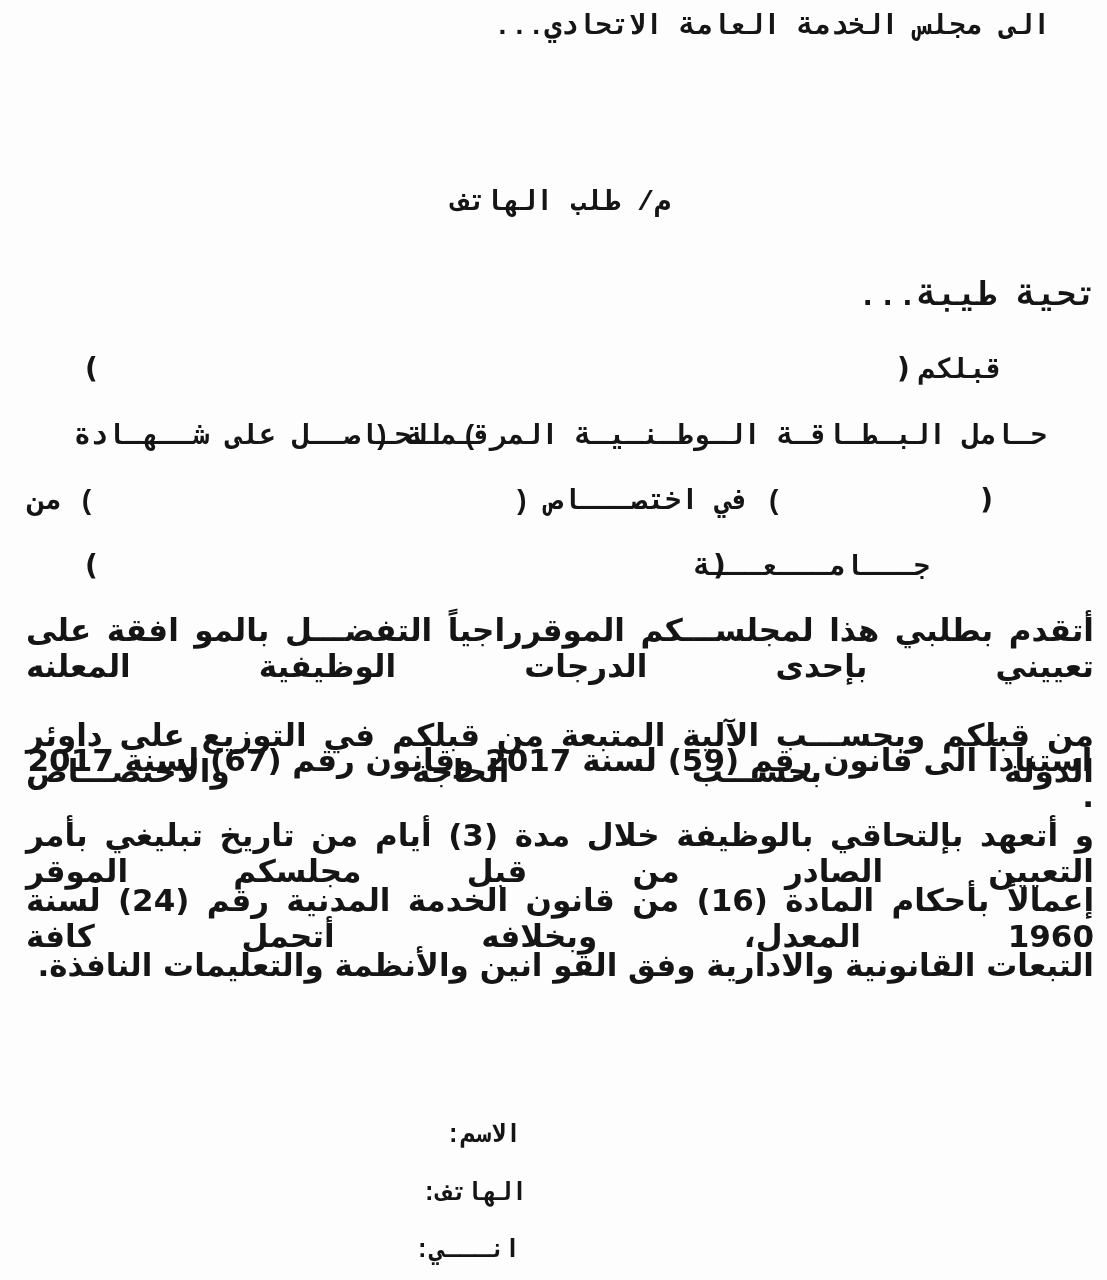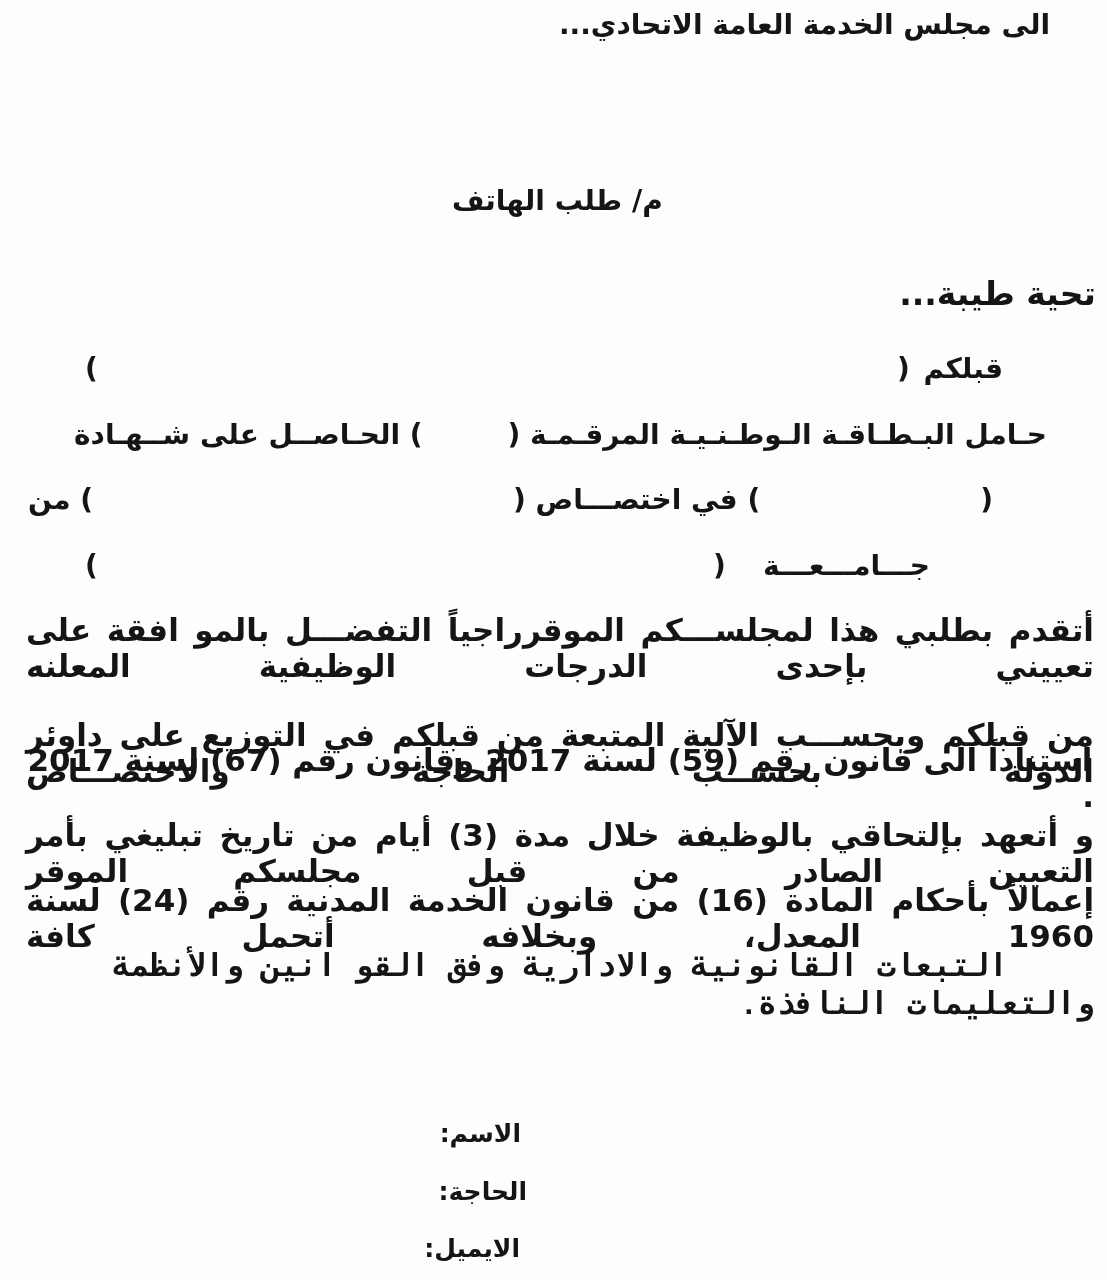--- a/index.html
+++ b/index.html
@@ -9,21 +9,21 @@
     background: #fdfdfd;
     font-family: "DejaVu Sans", sans-serif;
     font-weight: bold;
     color: #151515;
     overflow: hidden;
   }
   .abs { position: absolute; white-space: nowrap; }
   .t28 { font-size: 28px; }
   .t27 { font-size: 33px; }
   .t25 { font-size: 25px; }
-  .rtl { direction: rtl; unicode-bidi: plaintext; }
+  .rtl { direction: rtl; unicode-bidi: plaintext; font-family: Liberation Mono, monospace; }
   .para-line {
     position: absolute;
     left: 26px;
     width: 1068px;
     font-size: 31px;
     direction: rtl;
     text-align: justify;
     text-align-last: justify;
   }
   .para-last {
@@ -65,20 +65,20 @@
 
 <div>
   <div class="para-line" style="top:612px;">أتقدم بطلبي هذا لمجلســـكم الموقرراجياً التفضـــل بالمو افقة على تعييني بإحدى الدرجات الوظيفية المعلنه</div>
   <div class="para-line" style="top:677px;margin-top:40px;">من قبلكم وبحســـب الآلية المتبعة من قبلكم في التوزيع على داوئر الدولة بحســـب الحاجة والاختصـــاص</div>
   <div class="para-line para-last" style="top:742px;">استناداً الى قانون رقم (59) لسنة 2017 وقانون رقم (67) لسنة 2017 .</div>
 </div>
 
 <div>
   <div class="para-line" style="top:817px;">و أتعهد بإلتحاقي بالوظيفة خلال مدة (3) أيام من تاريخ تبليغي بأمر التعيين الصادر من قبل مجلسكم الموقر</div>
   <div class="para-line" style="top:882px;">إعمالاً بأحكام المادة (16) من قانون الخدمة المدنية رقم (24) لسنة 1960 المعدل، وبخلافه أتحمل كافة</div>
-  <div class="para-line para-last" style="top:947px;font-family:Liberation Mono, monospace;">التبعات القانونية والادارية وفق القو انين والأنظمة والتعليمات النافذة.</div>
+  <div class="para-line para-last" style="top:947px;">التبعات القانونية والادارية وفق القو انين والأنظمة والتعليمات النافذة.</div>
 </div>
 
 <div>
   <div class="abs t25 rtl" style="top:1119px; right:586px;">الاسم:</div>
-  <div class="abs t25 rtl" style="top:1177px; right:580px;">الحاجة:</div>
-  <div class="abs t25 rtl" style="top:1234px; right:587px;">الايميل:</div>
+  <div class="abs t25 rtl" style="top:1177px; right:580px;">الهاتف:</div>
+  <div class="abs t25 rtl" style="top:1234px; right:587px;">انـــي:</div>
 </div>
 
 </body></html>

